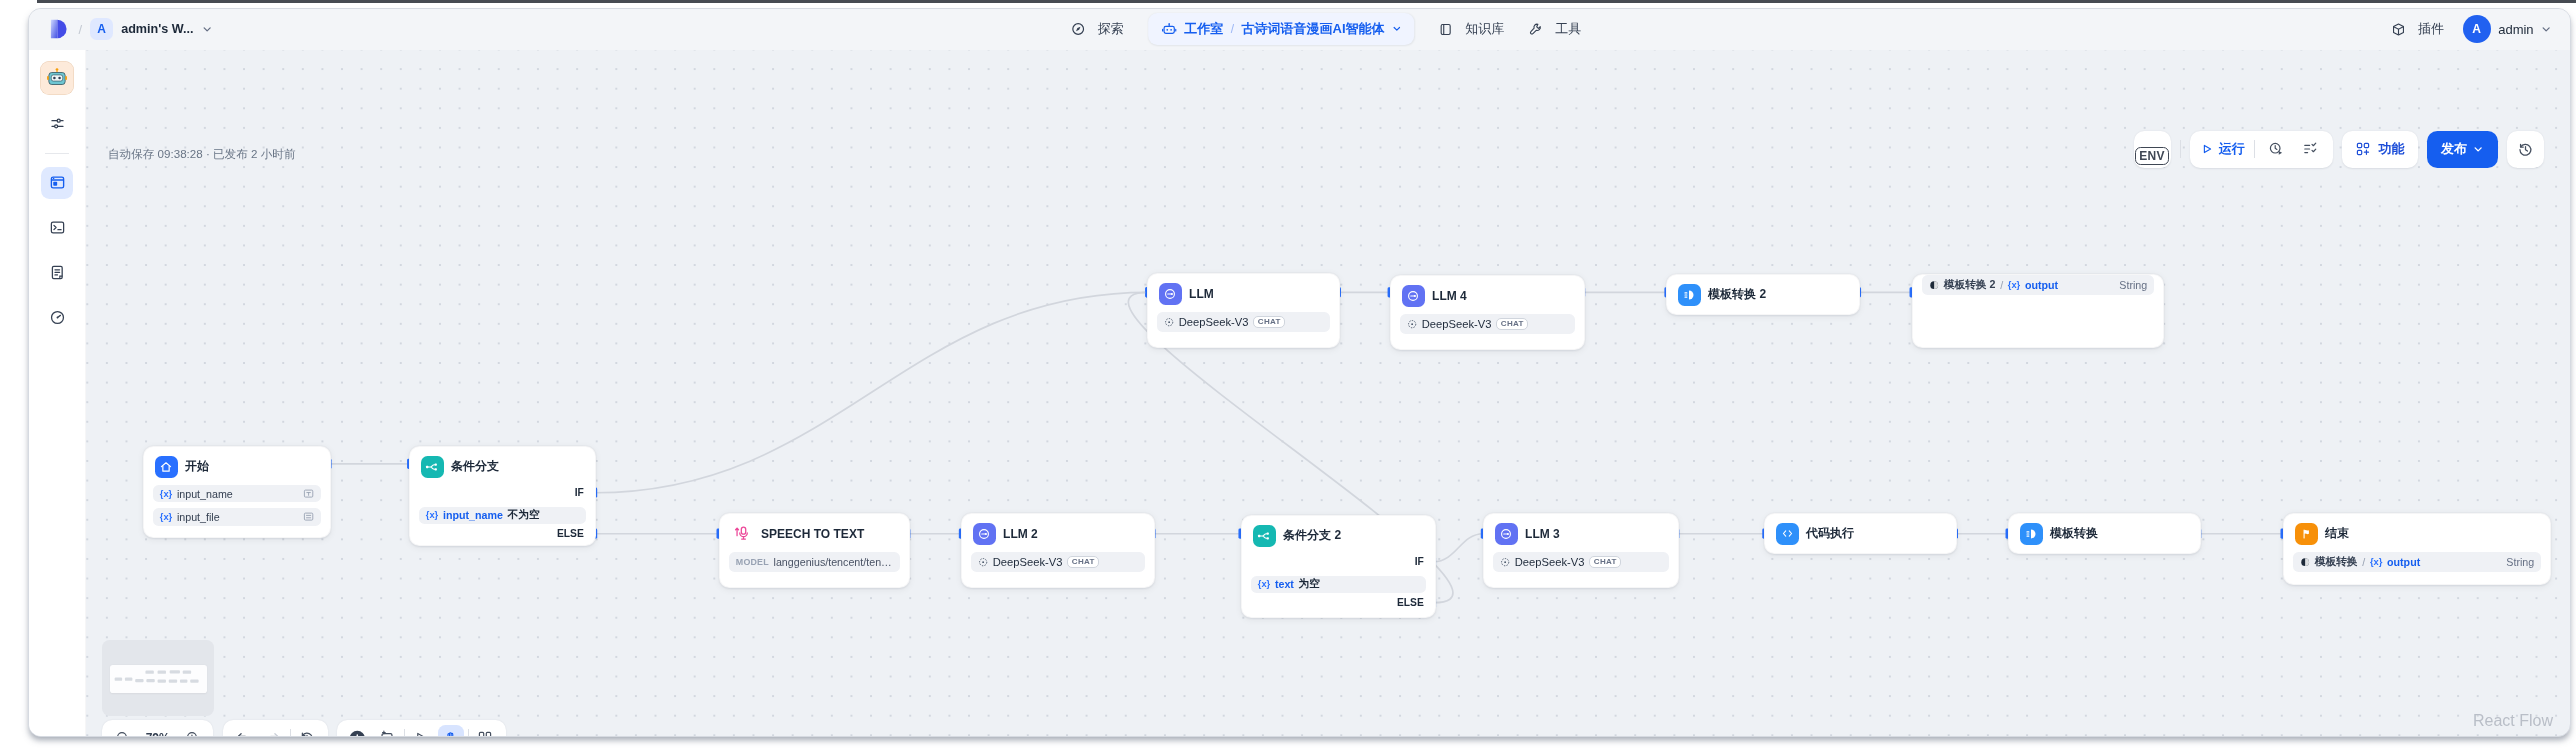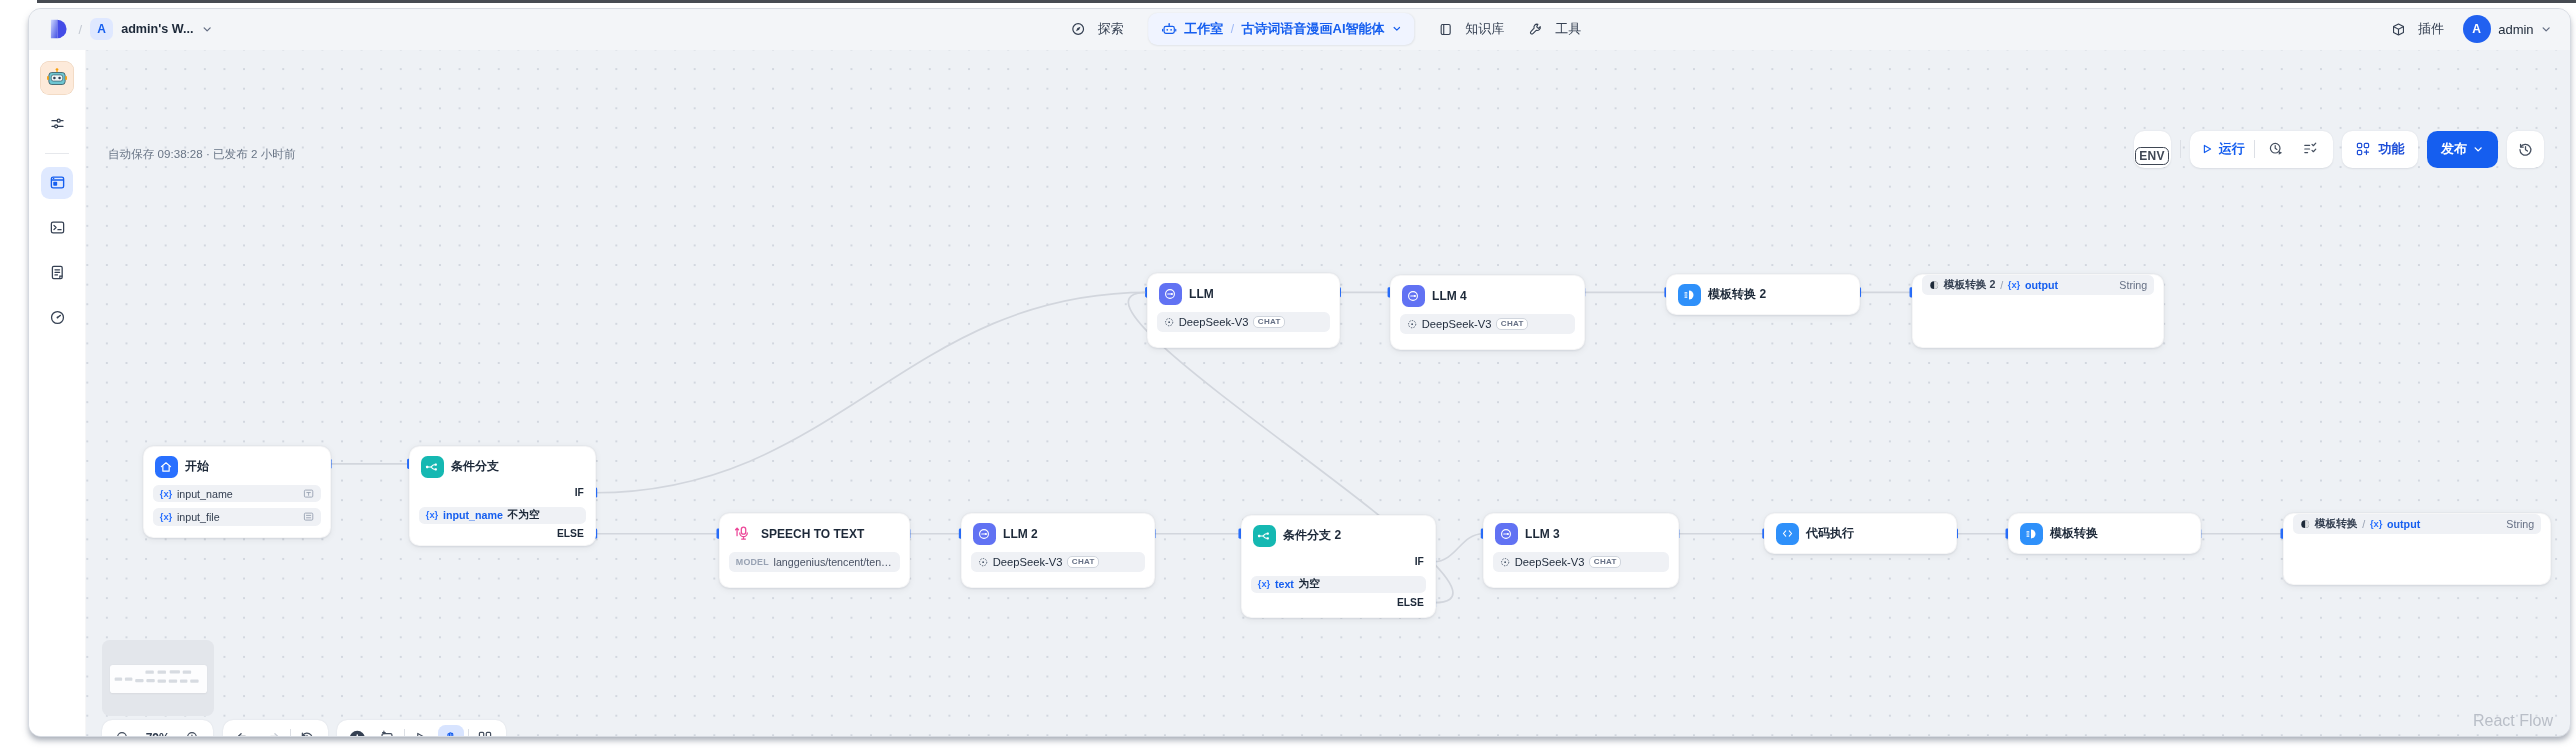--- a/index.html
+++ b/index.html
@@ -373,20 +373,29 @@
     <span class="node-icon" style="background:#2e90fa">
               <svg viewBox="0 0 20 20" width="14" height="14">
                 <path d="M10 3.6a6.4 6.4 0 0 1 0 12.8z" fill="#fff"></path>
                 <path d="M4.2 7h2.8M4.2 10h2.8M4.2 13h2.8" stroke="#fff" stroke-width="1.6" stroke-linecap="round"></path>
               </svg>
             </span>
     <span class="node-title">模板转换</span>
           </div>
         </div>
         <div class="node" style="left: 2254px; top: 463px; width: 266px; height: 70px;">
+          <div class="node-header">
+    <span class="node-icon" style="background:#f79009">
+              <svg viewBox="0 0 20 20" width="13" height="13">
+                <path d="M6.3 16.8V4.6" stroke="#fff" stroke-width="1.7" stroke-linecap="round"></path>
+                <path d="M6.3 5c2.2-1.7 4.6 1.6 7.4-.1v5.6c-2.8 1.7-5.2-1.6-7.4.1z" fill="#fff"></path>
+              </svg>
+            </span>
+    <span class="node-title">结束</span>
+          </div>
           <div class="row tall">
         <span style="display:flex">
               <svg viewBox="0 0 16 16" width="10.3" height="10.3">
                 <circle cx="8" cy="8" r="6" fill="#1d2939"></circle>
                 <path d="M8 2a6 6 0 0 1 0 12z" fill="#fff" opacity=".85"></path>
               </svg>
             </span>
         <span class="out-src">模板转换</span>
         <span class="out-sep">/</span>
         <span class="tok">{x}</span>

